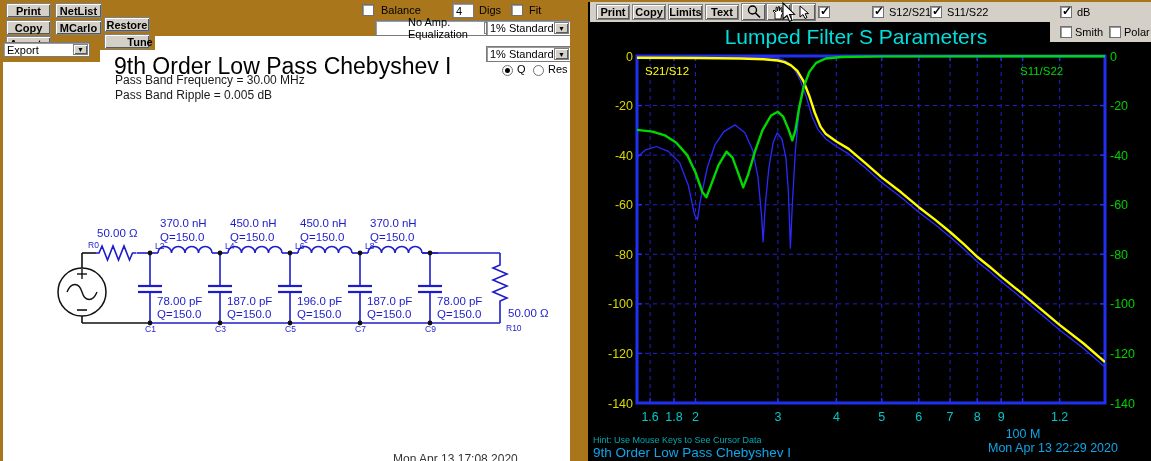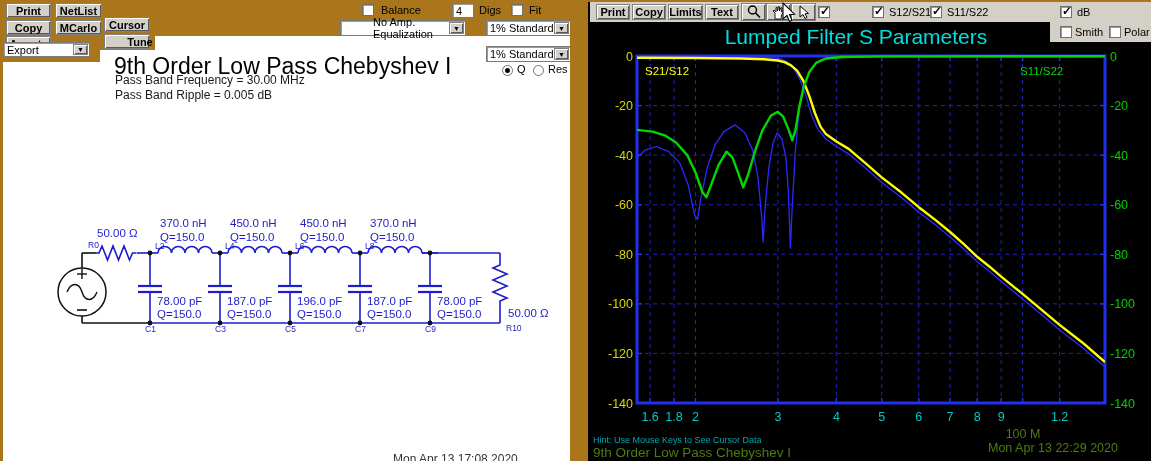--- a/index.html
+++ b/index.html
@@ -32,21 +32,21 @@
   .lbl { position:absolute; font-size:11px; color:#000; white-space:nowrap; }
 
   #lp-title { position:absolute; left:114px; top:53px; font-size:23px; color:#000; white-space:nowrap; }
   .lp-sub { position:absolute; left:115px; font-size:12px; color:#1a1a1a; white-space:nowrap; }
   #lp-timestamp { position:absolute; left:393px; top:452px; font-size:12px; color:#333; }
 
   #right-panel { position:absolute; left:588px; top:0; width:563px; height:461px; background:#000; }
   #rp-toolbar-bg { position:absolute; left:2px; top:2px; width:561px; height:20px; background:#d4d0c8; }
   #rp-corner-bg { position:absolute; left:462px; top:22px; width:101px; height:20px; background:#d4d0c8; }
   .rp-btn { top:4px; height:16px; }
-  .cyan-txt { position:absolute; color:#4d7c0f; white-space:nowrap; }
+  .cyan-txt { position:absolute; color:#0ea5e9; white-space:nowrap; }
   svg text { font-family:"Liberation Sans", sans-serif; }
 </style>
 </head>
 <body>
 
 <div id="screen">
 
   <div id="left-panel">
     <div class="gold" style="left:0;top:0;width:588px;height:36px;"></div>
     <div class="gold" style="left:0;top:36px;width:100px;height:26px;"></div>
@@ -59,21 +59,21 @@
     <div class="w95-btn" style="left:55px;top:3px;width:47px;height:15px;">
         <span>NetList</span>
       </div>
     <div class="w95-btn" style="left:6px;top:20px;width:45px;height:15px;">
         <span>Copy</span>
       </div>
     <div class="w95-btn" style="left:55px;top:20px;width:47px;height:15px;">
         <span>MCarlo</span>
       </div>
     <div class="w95-btn" style="left:104px;top:17px;width:46px;height:15px;">
-        <span>Cursor</span>
+        <span>Restore</span>
       </div>
     <div class="w95-btn" style="left:6px;top:36px;width:45px;height:15px;">
         <span>Annote</span>
       </div>
     <div class="w95-btn" style="left:104px;top:34px;width:46px;height:15px;padding-left:26px;">
         <span>Tune</span>
       </div>
 
     <div class="w95-field" style="left:3px;top:42px;width:87px;height:15px;">
       <span>Export</span>
@@ -82,21 +82,21 @@
 
     <div class="w95-check" id="balance-check" style="left:362px;top:4px;"></div>
     <div class="lbl" style="left:381px;top:4px;">Balance</div>
     <div class="w95-field" style="left:452px;top:3px;width:22px;height:15px;">
         <span>4</span>
       </div>
     <div class="lbl" style="left:479px;top:4px;">Digs</div>
     <div class="w95-check" style="left:511px;top:4px;"></div>
     <div class="lbl" style="left:529px;top:4px;">Fit</div>
 
-    <div class="w95-field" style="left:340px;top:20px;width:126px;height:16px;padding-left:32px;">
+    <div class="w95-field" style="left:375px;top:20px;width:126px;height:16px;padding-left:32px;">
       <span>No Amp. Equalization</span>
       <span class="combo-arrow">▼</span>
     </div>
     <div class="w95-field" style="left:486px;top:20px;width:85px;height:16px;">
       <span>1% Standard</span>
       <span class="combo-arrow">▼</span>
     </div>
     <div class="w95-field" style="left:486px;top:46px;width:85px;height:16px;">
       <span>1% Standard</span>
       <span class="combo-arrow">▼</span>

